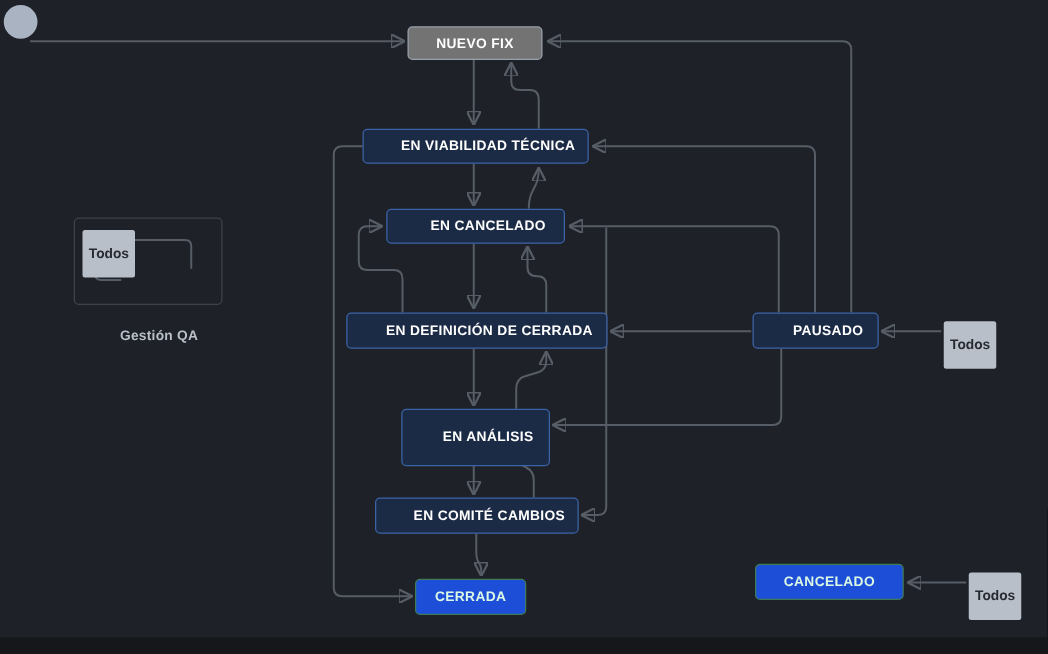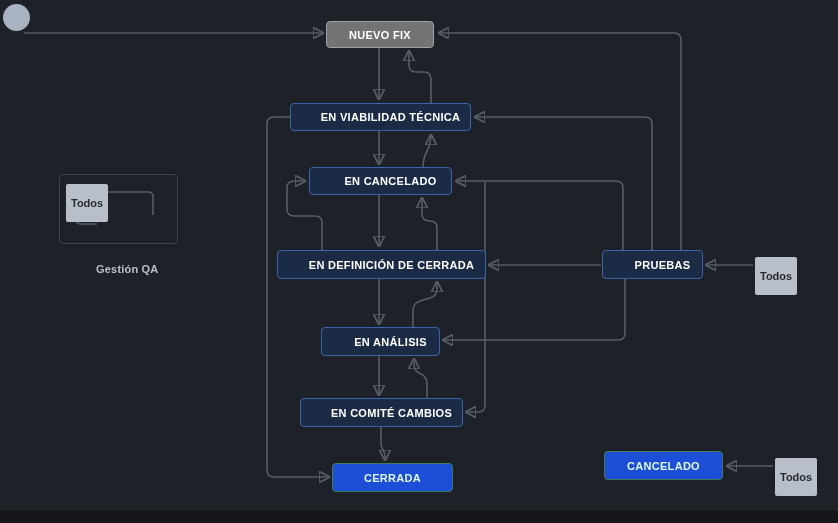--- a/index.html
+++ b/index.html
@@ -86,27 +86,27 @@
   <div class="start-circle"></div>
 
   <div class="node initial" style="left:326px;top:21px;width:108px;height:27px;">NUEVO FIX</div>
 
   <div class="node blue" style="left:290px;top:103px;width:181px;height:28px;">EN VIABILIDAD TÉCNICA</div>
 
   <div class="node blue" style="left:309px;top:167px;width:143px;height:28px;">EN CANCELADO</div>
 
   <div class="node blue" style="left:277px;top:250px;width:209px;height:29px;">EN DEFINICIÓN DE CERRADA</div>
 
-  <div class="node blue" style="left:602px;top:250px;width:101px;height:29px;">PRUEBAS</div>
+  <div class="node blue" style="left:602px;top:250px;width:101px;height:29px;">PAUSADO</div>
 
-  <div class="node blue" style="left:321px;top:327px;width:119px;height:29px;">EN ANÁLISIS</div>
+  <div class="node blue" style="left:321px;top:327px;width:119px;height:46px;">EN ANÁLISIS</div>
 
   <div class="node blue" style="left:300px;top:398px;width:163px;height:29px;text-align:center;">EN COMITÉ CAMBIOS</div>
 
-  <div class="node green" style="left:332px;top:463px;width:121px;height:29px;">CERRADA</div>
+  <div class="node green" style="left:332px;top:463px;width:89px;height:29px;">CERRADA</div>
 
   <div class="node green" style="left:604px;top:451px;width:119px;height:29px;">CANCELADO</div>
 
   <div class="badge" style="left:755px;top:257px;">Todos</div>
 
   <div class="badge" style="left:775px;top:458px;">Todos</div>
 
   <div class="loop-group"></div>
   <div class="badge" style="left:66px;top:184px;">Todos</div>
   <div class="loop-status-label">Gestión QA</div>

